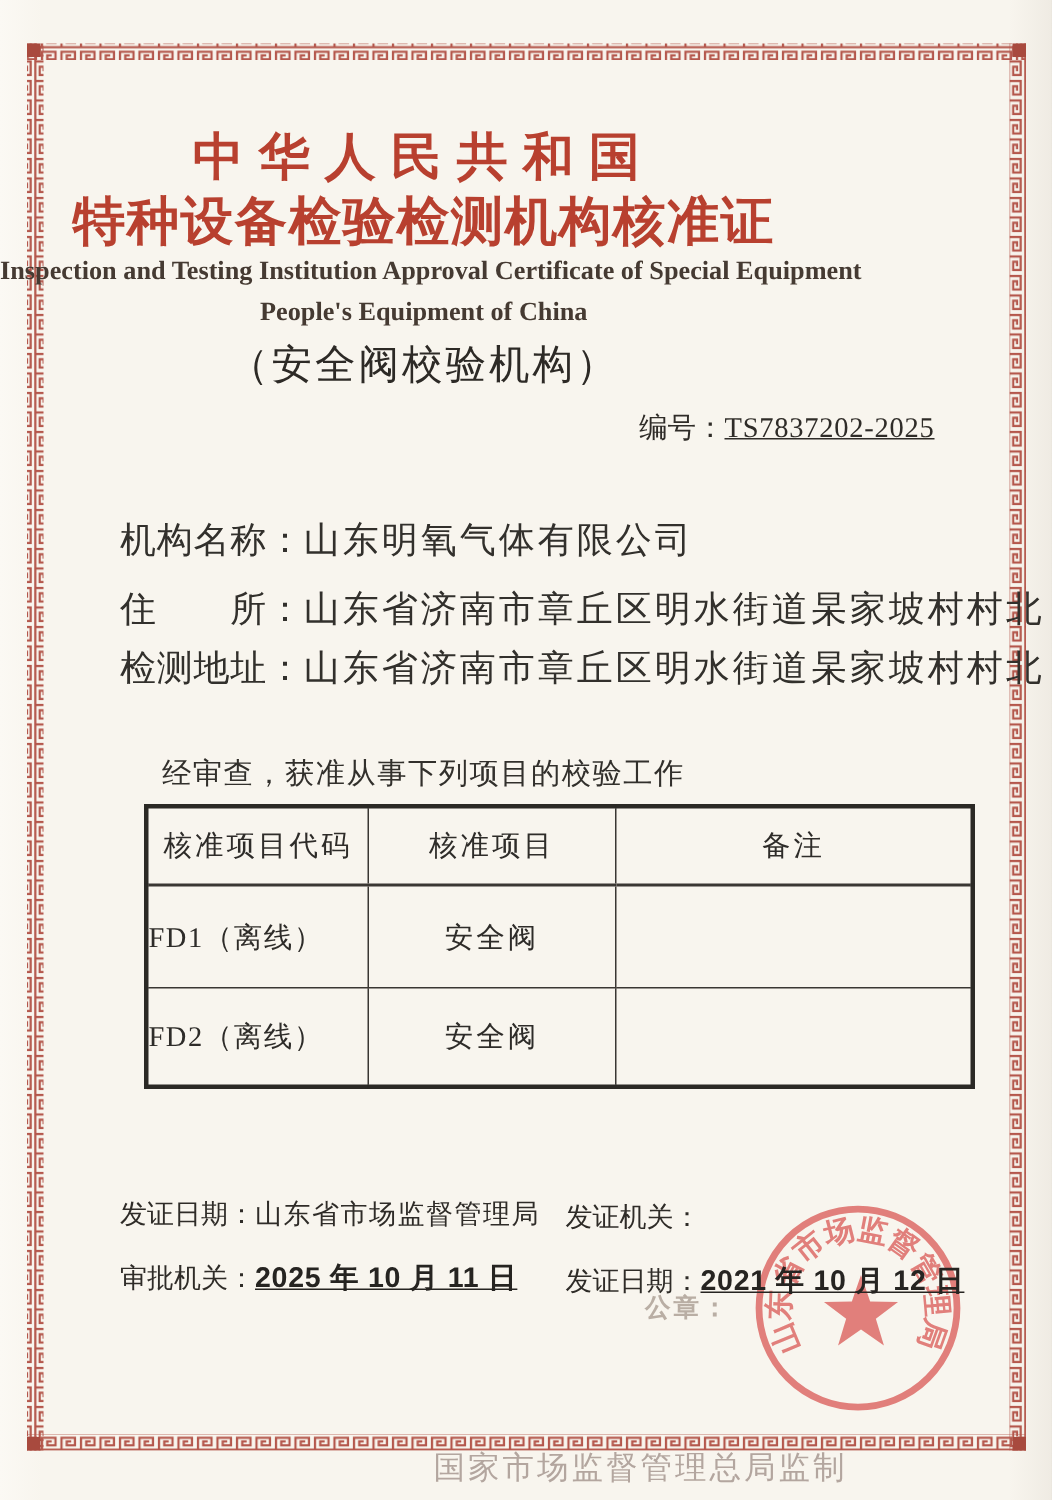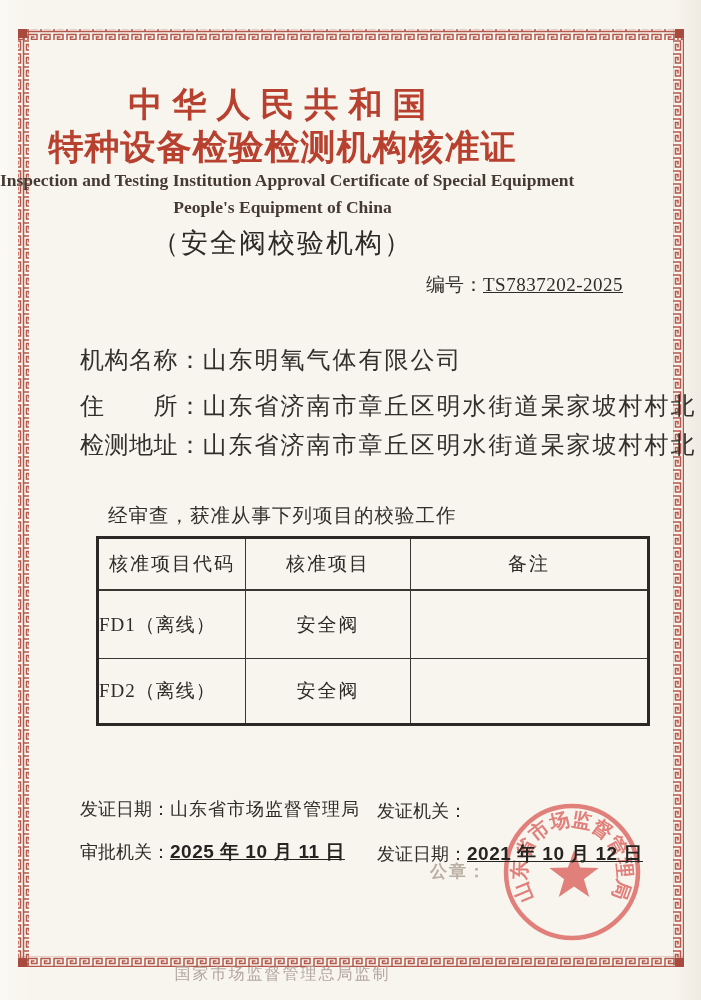--- a/index.html
+++ b/index.html
@@ -49,21 +49,21 @@
   .f-approve{left:80px;top:797px;}
   .f-issuer{left:377px;top:799px;}
   .f-valid{left:80px;top:839px;}
   .f-date{left:377px;top:841px;}
   .footer-line .fval{letter-spacing:1px;}
   .footer-line .fnum{
     font-family:"Liberation Sans","DejaVu Sans",sans-serif;
     font-size:19px;font-weight:600;letter-spacing:0.5px;color:#262421;text-decoration:underline;
   }
   .gongzhang{left:430px;top:860px;font-size:17px;color:#b9aea4;letter-spacing:2px;z-index:3;font-weight:bold;}
-  .made-by{top:964px;font-size:16px;color:#b3a69f;letter-spacing:2px;z-index:3;}
+  .made-by{top:964px;font-size:21px;color:#b3a69f;letter-spacing:2px;z-index:3;text-align:right;}
   svg.overlay{position:absolute;left:0;top:0;z-index:1;pointer-events:none;}
   .textlayer{position:relative;z-index:2;}
   .seal-text{font-family:"Liberation Serif","DejaVu Serif",serif;font-weight:bold;}
 </style>
 </head>
 <body>
 
 <div class="page">
 
   <svg class="overlay" width="701" height="1000" viewBox="0 0 701 1000">

